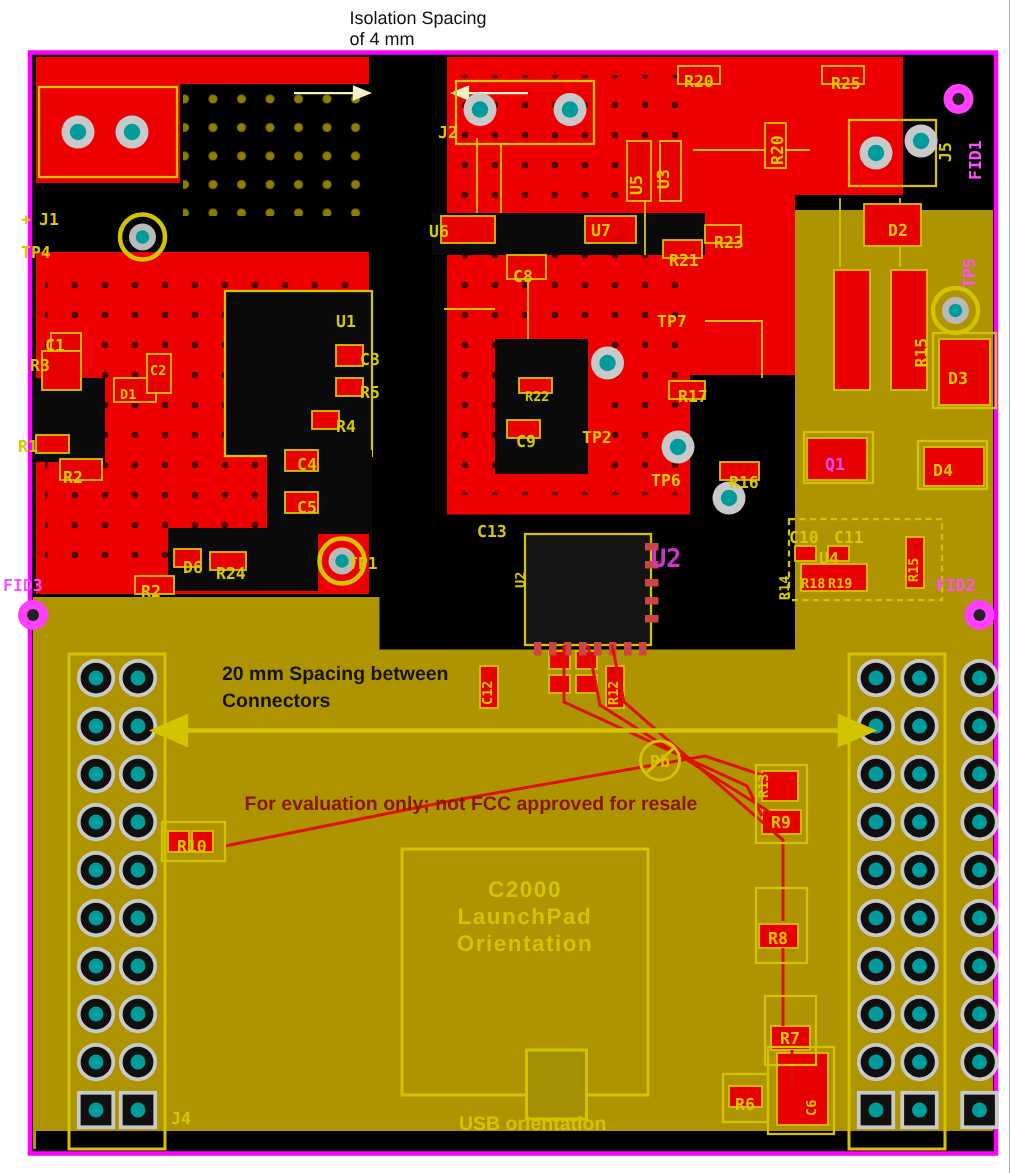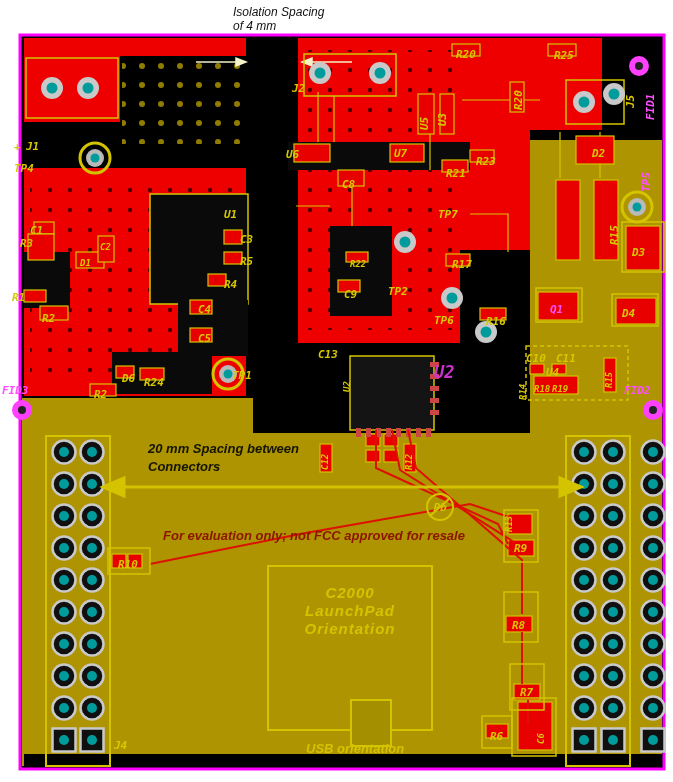--- a/index.html
+++ b/index.html
@@ -1,17 +1,17 @@
 <!DOCTYPE html>
 <html><head>
 <meta charset="utf-8">
 <style>
   html,body{margin:0;padding:0;background:#ffffff;}
   #stage{position:relative;width:673px;height:782px;background:#0f766e;overflow:hidden;
-         font-family:"Liberation Sans",sans-serif;font-style:italic;}
+         font-family:"Liberation Sans",sans-serif;}
   svg{display:block;}
   .ann{font-family:"Liberation Sans",sans-serif;font-size:12px;fill:#111111;}
   .blk{font-family:"Liberation Sans",sans-serif;font-size:13px;font-weight:bold;fill:#141400;}
   .ev {font-family:"Liberation Sans",sans-serif;font-size:13px;font-weight:bold;fill:#8b1500;}
   .yl {font-family:"Liberation Sans",sans-serif;font-size:15px;font-weight:bold;fill:#d4c400;letter-spacing:1px;}
   .yl2{font-family:"Liberation Sans",sans-serif;font-size:13px;font-weight:bold;fill:#d4c400;}
   .rd {font-family:"DejaVu Sans Mono",monospace;font-size:11px;font-weight:bold;fill:#d8c800;}
   .rd-s{font-size:9px;}
   .rd-m{fill:#ff4fff;}
   .u2big{font-family:"DejaVu Sans Mono",monospace;font-size:17px;font-weight:bold;fill:#cc33cc;}

